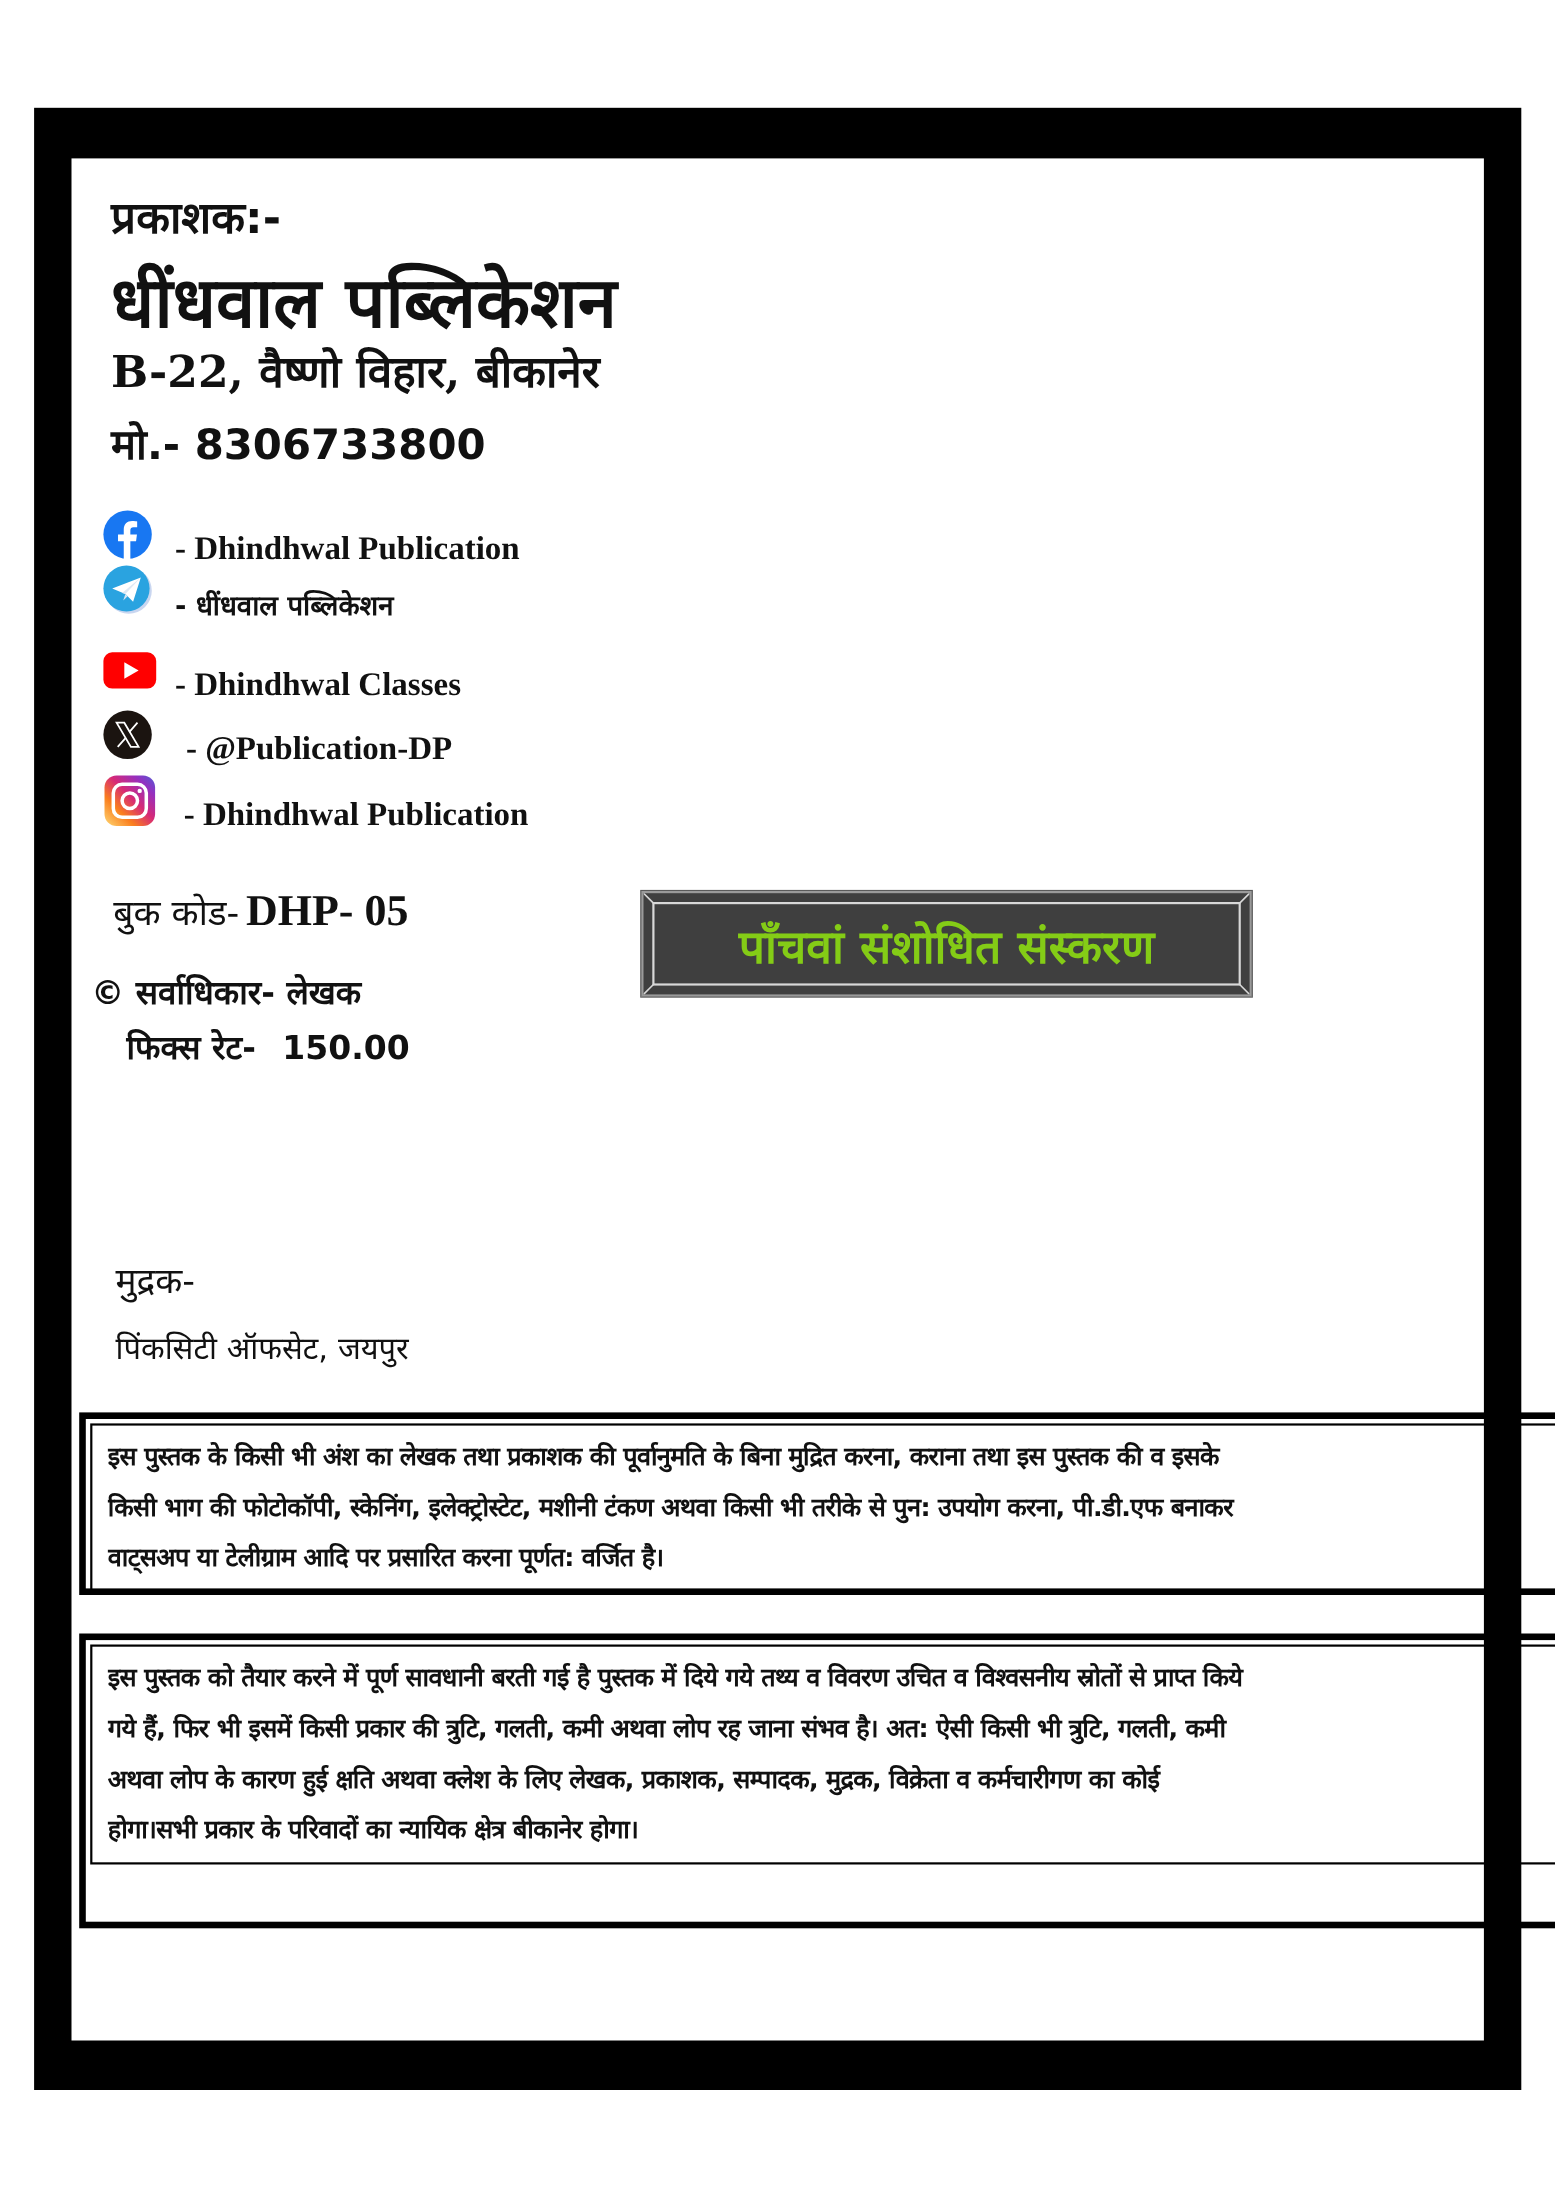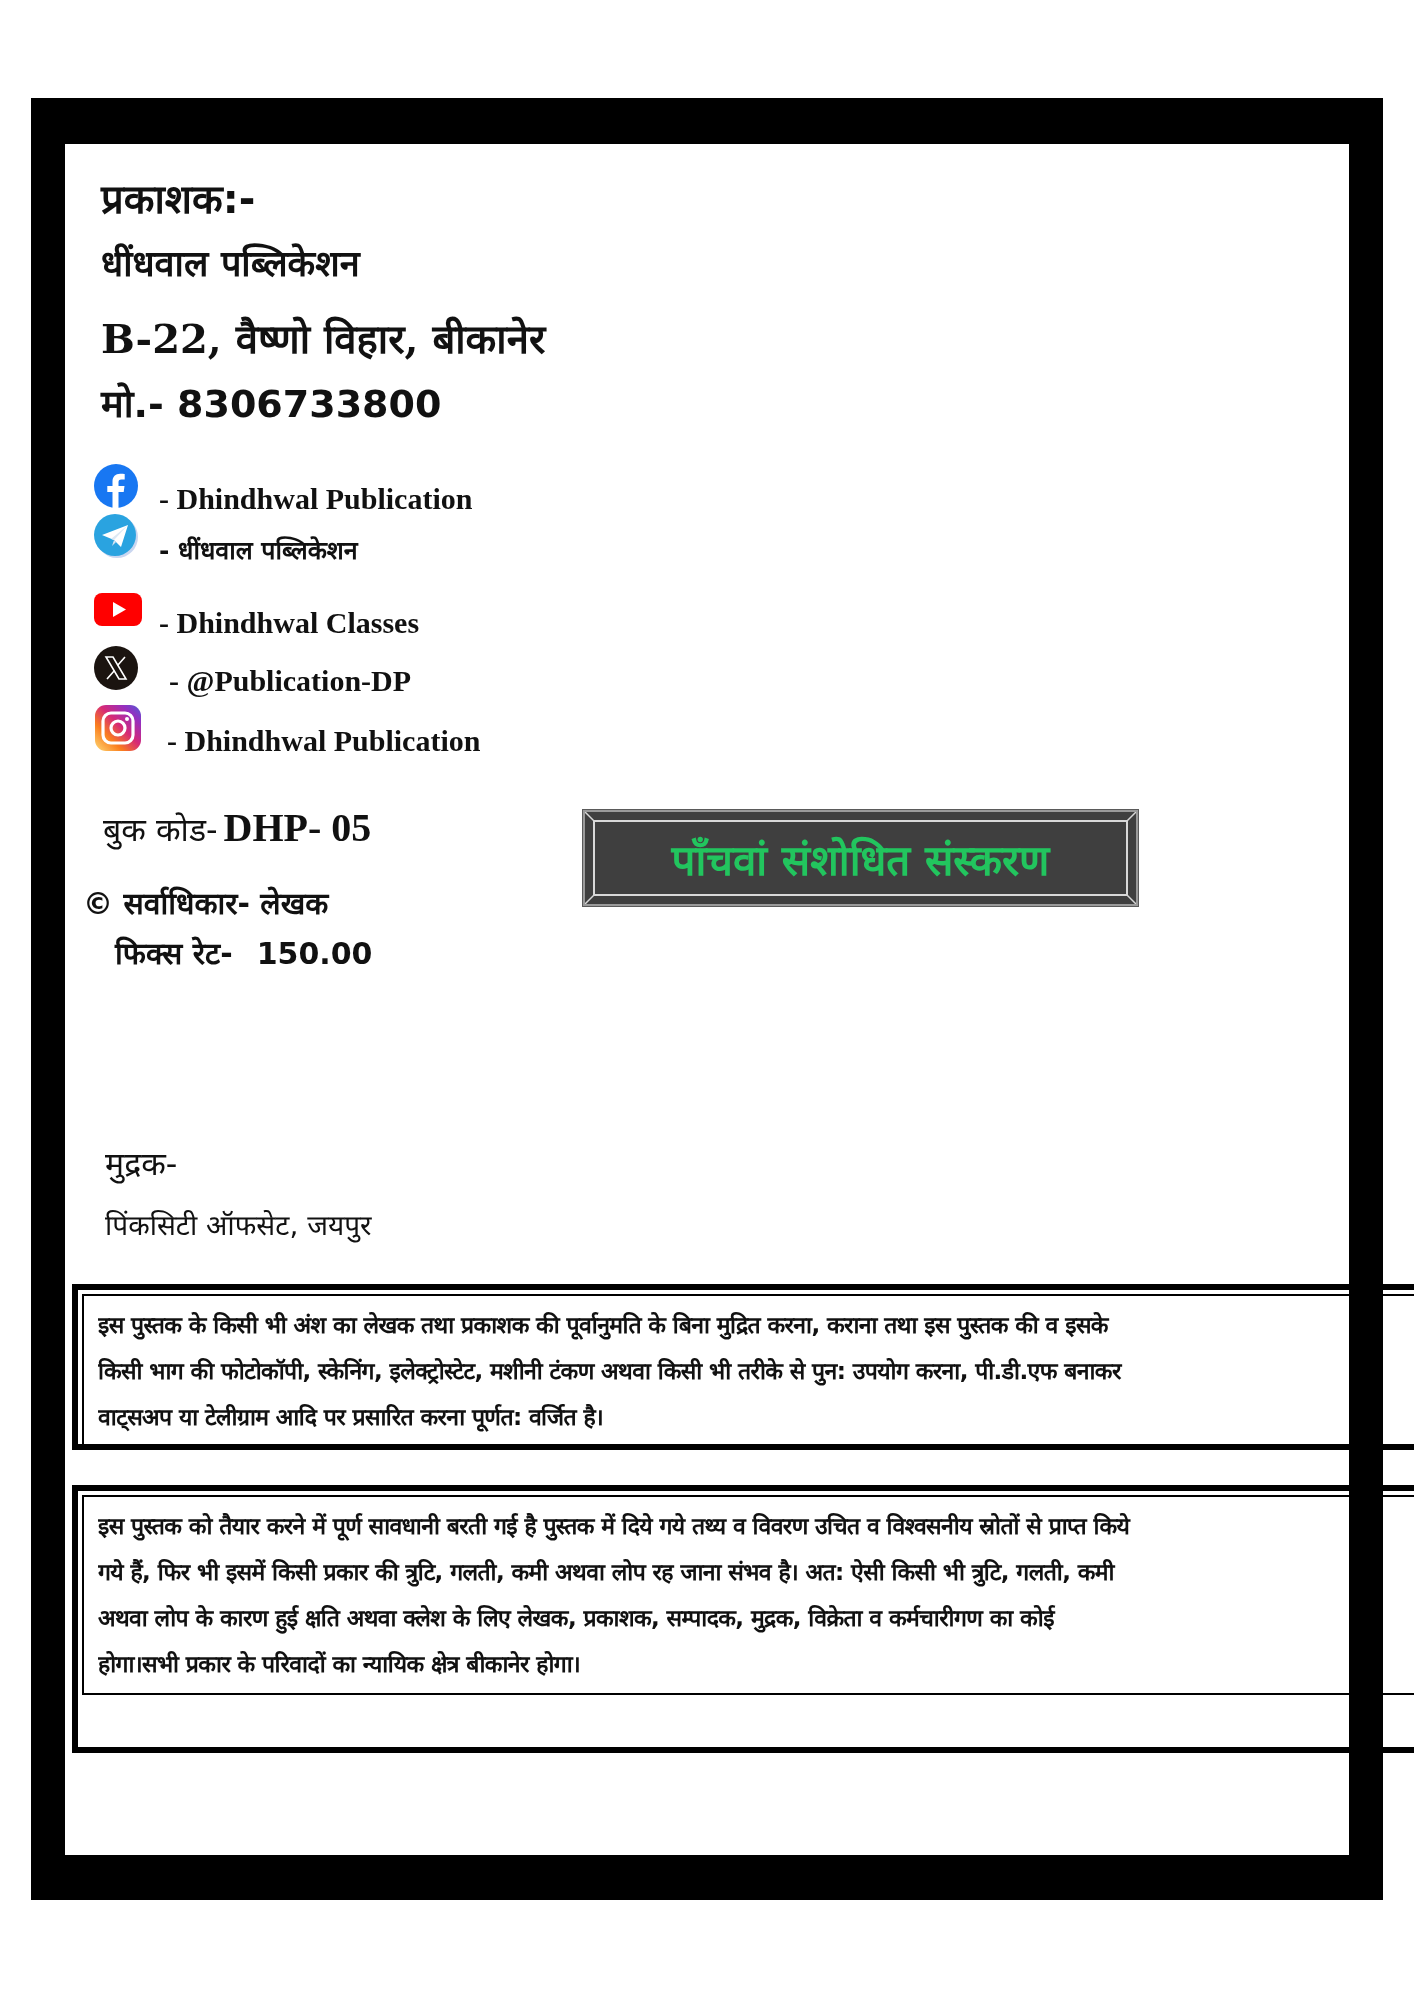--- a/index.html
+++ b/index.html
@@ -31,22 +31,22 @@
       height: 1711px;
       background: #ffffff;
     }
     .abs { position: absolute; white-space: nowrap; }
 
     .publisher-label {
       left: 36px; top: 30px;
       font-size: 40px; font-weight: bold; line-height: 50px;
     }
     .publisher-name {
-      left: 36px; top: 88px;
-      font-size: 36px; font-weight: bold; line-height: 64px;
+      left: 36px; top: 100px;
+      font-size: 64px; font-weight: bold; line-height: 64px;
     }
     .publisher-address {
       left: 36px; top: 170px;
       font-size: 40px; font-weight: bold; line-height: 50px;
       font-family: "DejaVu Serif", serif;
     }
     .publisher-phone {
       left: 36px; top: 236px;
       font-size: 38px; font-weight: bold; line-height: 48px;
     }
@@ -104,21 +104,21 @@
     }
     .edition-banner .bevel {
       position: absolute;
       left: 8px; top: 8px; right: 8px; bottom: 8px;
       border: 2px solid #d8d8d8;
       display: flex;
       align-items: center;
       justify-content: center;
     }
     .edition-banner .edition-text {
-      color: #22c55e;
+      color: #84cc16;
       font-size: 42px;
       font-weight: bold;
     }
 
     .printer-label {
       left: 40px; top: 998px;
       font-size: 32px; line-height: 44px;
     }
     .printer-name {
       left: 40px; top: 1060px;

